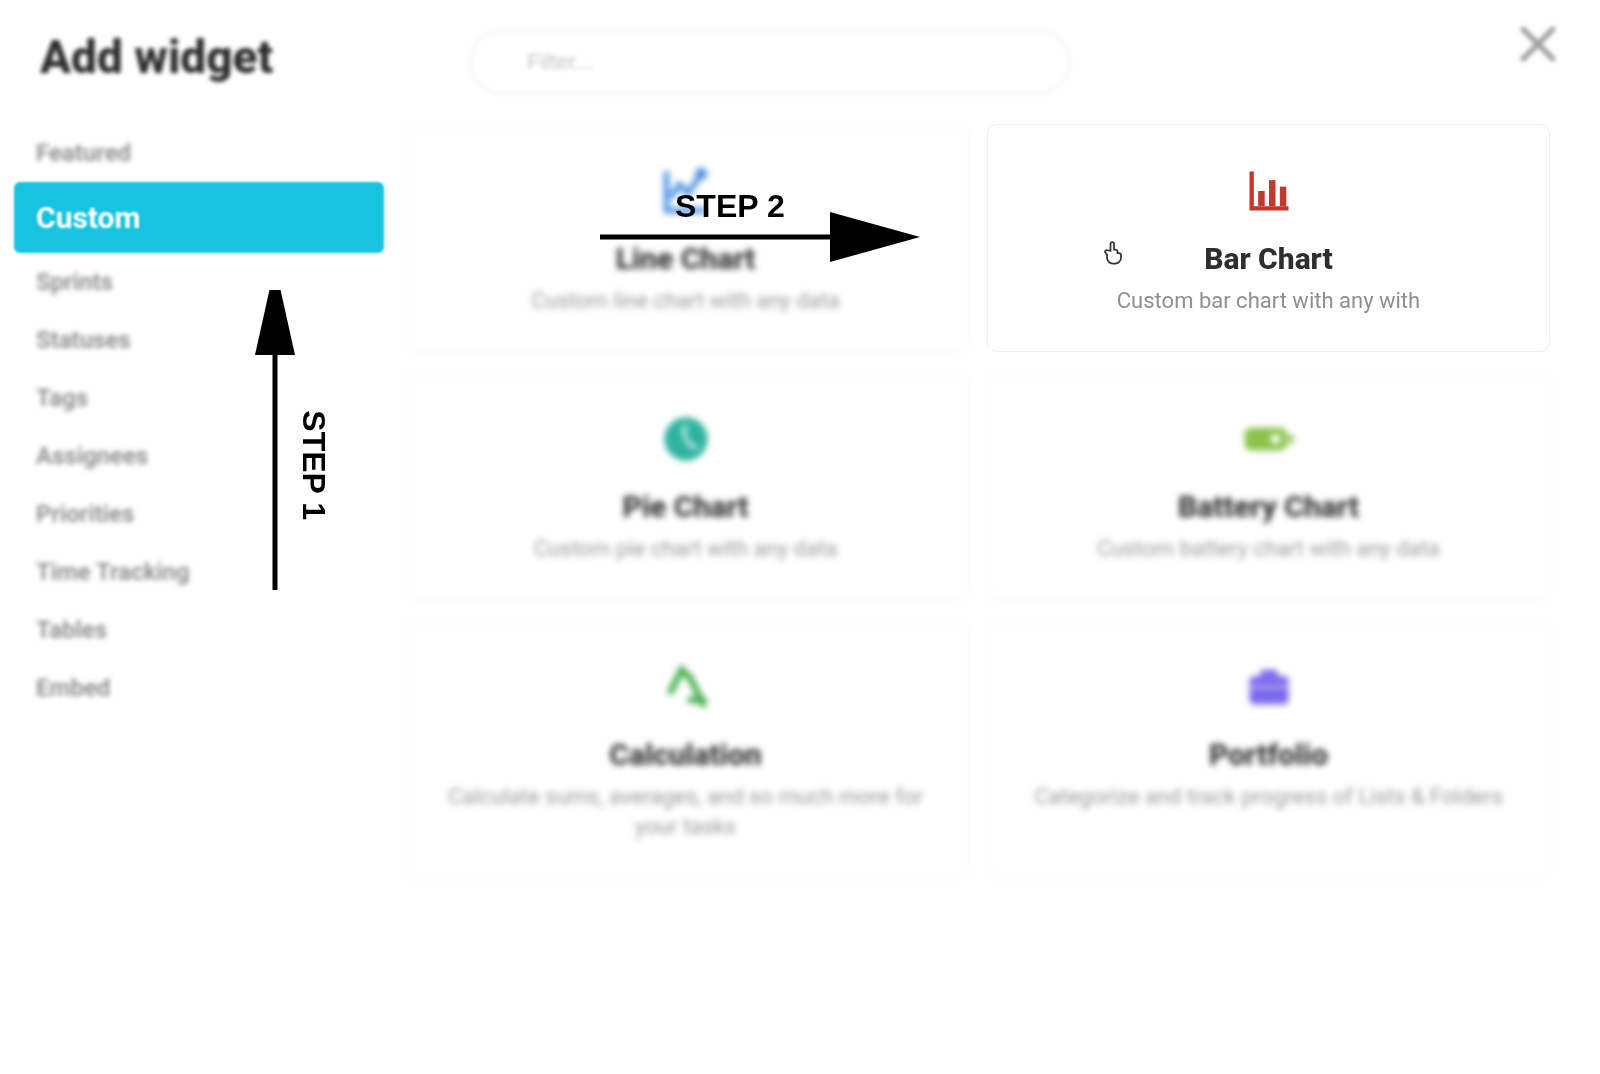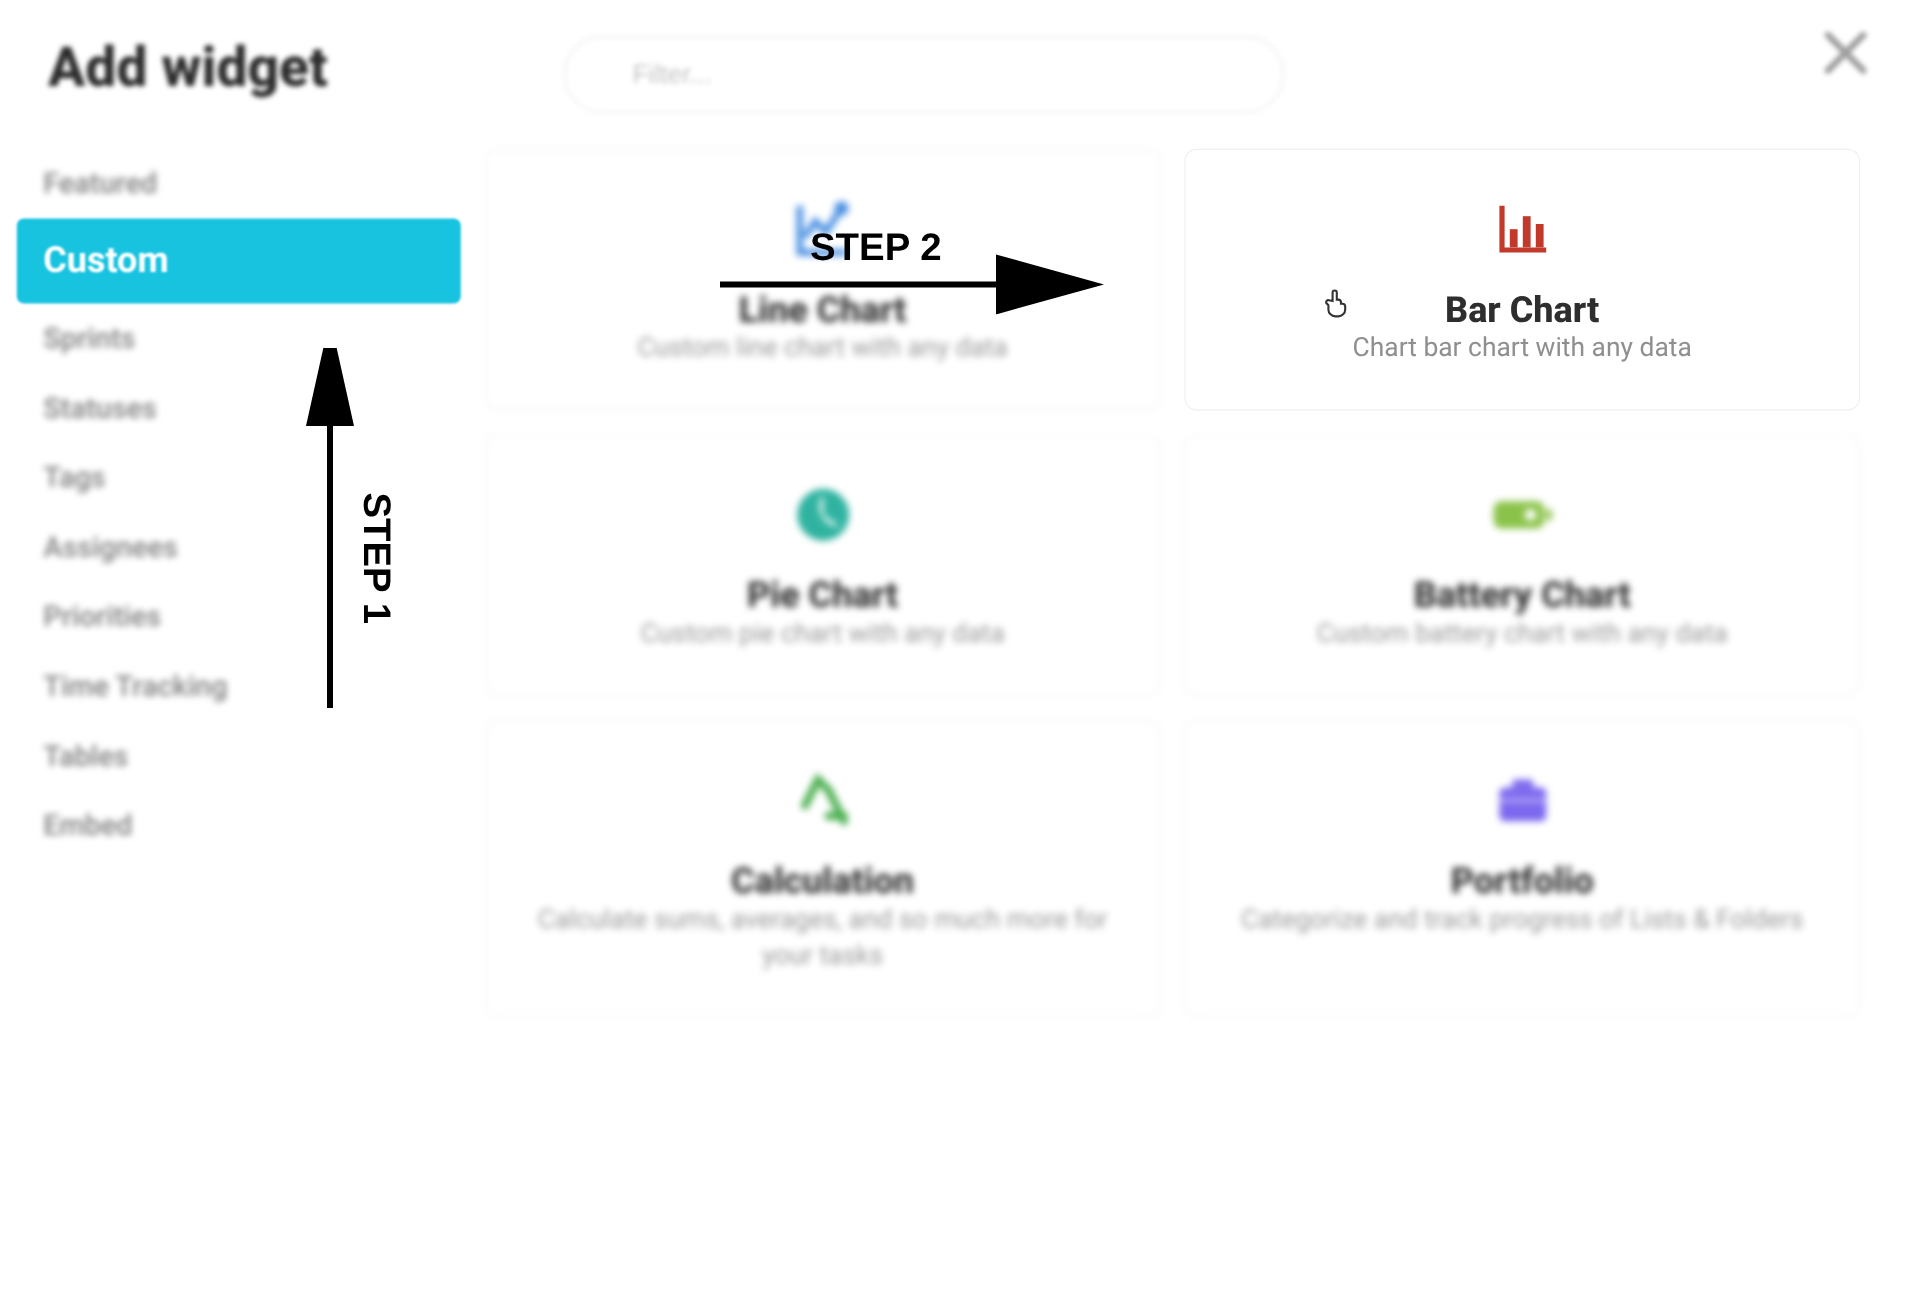--- a/index.html
+++ b/index.html
@@ -114,21 +114,21 @@
     display: flex;
     align-items: center;
     justify-content: center;
     margin-bottom: 22px;
   }
   .card-icon svg { width: 52px; height: 52px; }
   .card-title {
     font-size: 30px;
     font-weight: 800;
     color: #333;
-    margin-bottom: 0;
+    margin-bottom: 10px;
   }
   .card-desc {
     font-size: 22px;
     color: #9a9a9a;
     line-height: 1.4;
   }
   .card.focused .card-title { color: #2e2e2e; }
   .card.focused .card-desc { color: #8f8f8f; }
 
   
@@ -200,21 +200,21 @@
       <div class="card focused">
         <div class="card-icon">
           <svg viewBox="0 0 24 24" fill="#c0392b">
             <path d="M3 3h2v18H3zM3 19h18v2H3z"></path>
             <rect x="7" y="12" width="3" height="7"></rect>
             <rect x="12" y="7" width="3" height="12"></rect>
             <rect x="17" y="10" width="3" height="9"></rect>
           </svg>
         </div>
         <div class="card-title">Bar Chart</div>
-        <div class="card-desc">Chart bar chart with any data</div>
+        <div class="card-desc">Custom bar chart with any with</div>
       </div>
       <div class="card blurry">
         <div class="card-icon">
           <svg viewBox="0 0 24 24" fill="#2fb3a0">
             <path d="M12 2a10 10 0 100 20 10 10 0 000-20zm0 2v8l6.5 4.7A8 8 0 0112 4z"></path>
           </svg>
         </div>
         <div class="card-title">Pie Chart</div>
         <div class="card-desc">Custom pie chart with any data</div>
       </div>

